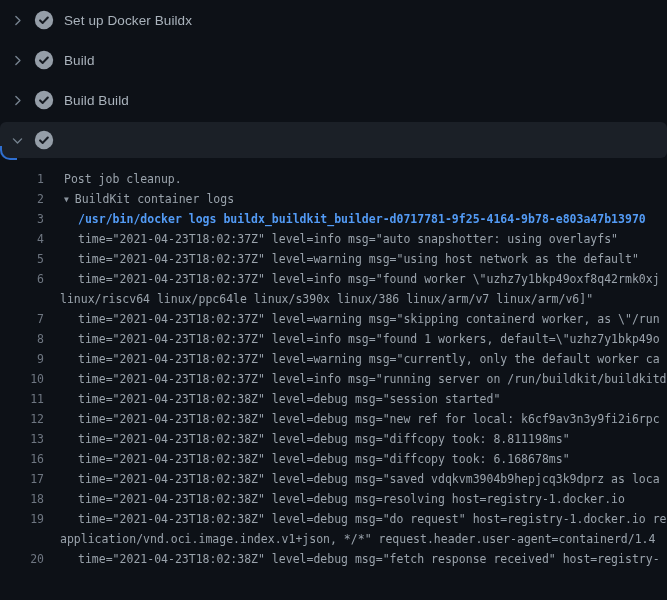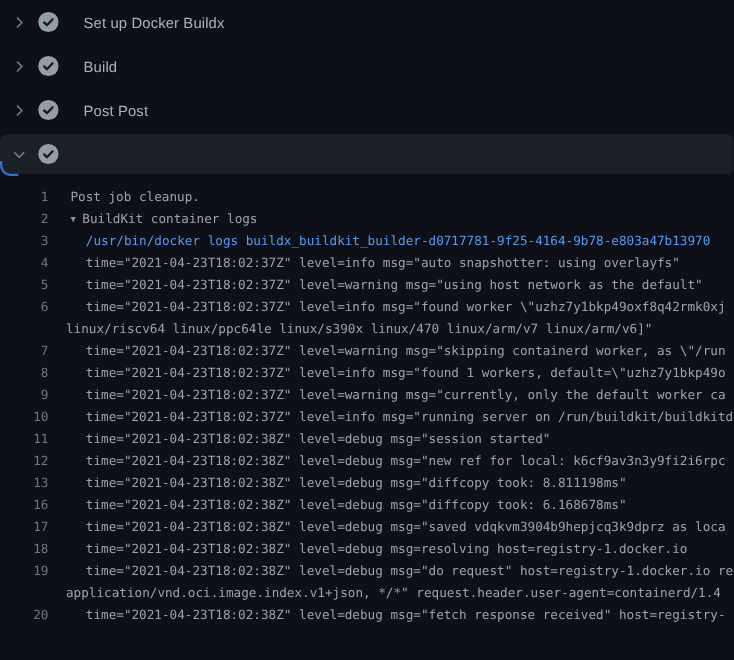--- a/index.html
+++ b/index.html
@@ -49,21 +49,21 @@
   }
   .step.expanded .chev svg { transform: rotate(90deg); }
   .check {
     width: 20px; height: 20px;
     margin-right: 0;
     display: flex;
     color: var(--check-circle);
   }
   .check path { stroke: var(--check-mark); }
   .label {
-    margin-left: 22px;
+    margin-left: 10px;
     font-size: 13.5px;
     letter-spacing: 0.1px;
     color: var(--step-label);
   }
   
   .log { padding-top: 9px; }
   .line {
     display: flex;
     height: 20px;
     line-height: 20px;
@@ -79,21 +79,21 @@
     cursor: pointer;
   }
   .txt {
     padding-left: 20px;
     white-space: pre;
     overflow: hidden;
     color: var(--log-text);
   }
   .line.indent .txt { padding-left: 34px; }
   .line.wrap .txt { padding-left: 16px; }
-  .line.command .txt { color: var(--command-blue); font-weight: normal; text-align: center; }
+  .line.command .txt { color: var(--command-blue); font-weight: bold; text-align: center; }
   .caret {
     color: var(--caret);
     font-size: 8px;
     margin-right: 6px;
     display: inline-block;
     vertical-align: 1px;
   }
   
   .corner-accent {
     position: absolute;
@@ -148,21 +148,21 @@
       <svg width="13" height="13" viewBox="0 0 16 16">
         <path d="M6 3l5 5-5 5" fill="none" stroke="currentColor" stroke-width="1.7" stroke-linecap="round" stroke-linejoin="round"></path>
       </svg>
     </span>
     <span class="check">
       <svg width="20" height="20" viewBox="0 0 20 20">
         <circle cx="10" cy="10" r="9.2" fill="currentColor"></circle>
         <path d="M6.1 10.4l2.6 2.5 5.1-5.4" fill="none" stroke-width="2.1" stroke-linecap="round" stroke-linejoin="round"></path>
       </svg>
     </span>
-    <span class="label">Post Post</span>
+    <span class="label">Build Build</span>
   </div>
 
   <div class="step expanded">
     <span class="chev">
       <svg width="13" height="13" viewBox="0 0 16 16">
         <path d="M6 3l5 5-5 5" fill="none" stroke="currentColor" stroke-width="1.7" stroke-linecap="round" stroke-linejoin="round"></path>
       </svg>
     </span>
     <span class="check">
       <svg width="20" height="20" viewBox="0 0 20 20">
@@ -198,21 +198,21 @@
     <span class="txt">time="2021-04-23T18:02:37Z" level=warning msg="using host network as the default"</span>
   </div>
 
   <div class="line plain indent">
     <span class="num">6</span>
     <span class="txt">time="2021-04-23T18:02:37Z" level=info msg="found worker \"uzhz7y1bkp49oxf8q42rmk0xj</span>
   </div>
 
   <div class="line wrap">
     <span class="num"></span>
-    <span class="txt">linux/riscv64 linux/ppc64le linux/s390x linux/470 linux/arm/v7 linux/arm/v6]"</span>
+    <span class="txt">linux/riscv64 linux/ppc64le linux/s390x linux/386 linux/arm/v7 linux/arm/v6]"</span>
   </div>
 
   <div class="line plain indent">
     <span class="num">7</span>
     <span class="txt">time="2021-04-23T18:02:37Z" level=warning msg="skipping containerd worker, as \"/run</span>
   </div>
 
   <div class="line plain indent">
     <span class="num">8</span>
     <span class="txt">time="2021-04-23T18:02:37Z" level=info msg="found 1 workers, default=\"uzhz7y1bkp49o</span>

